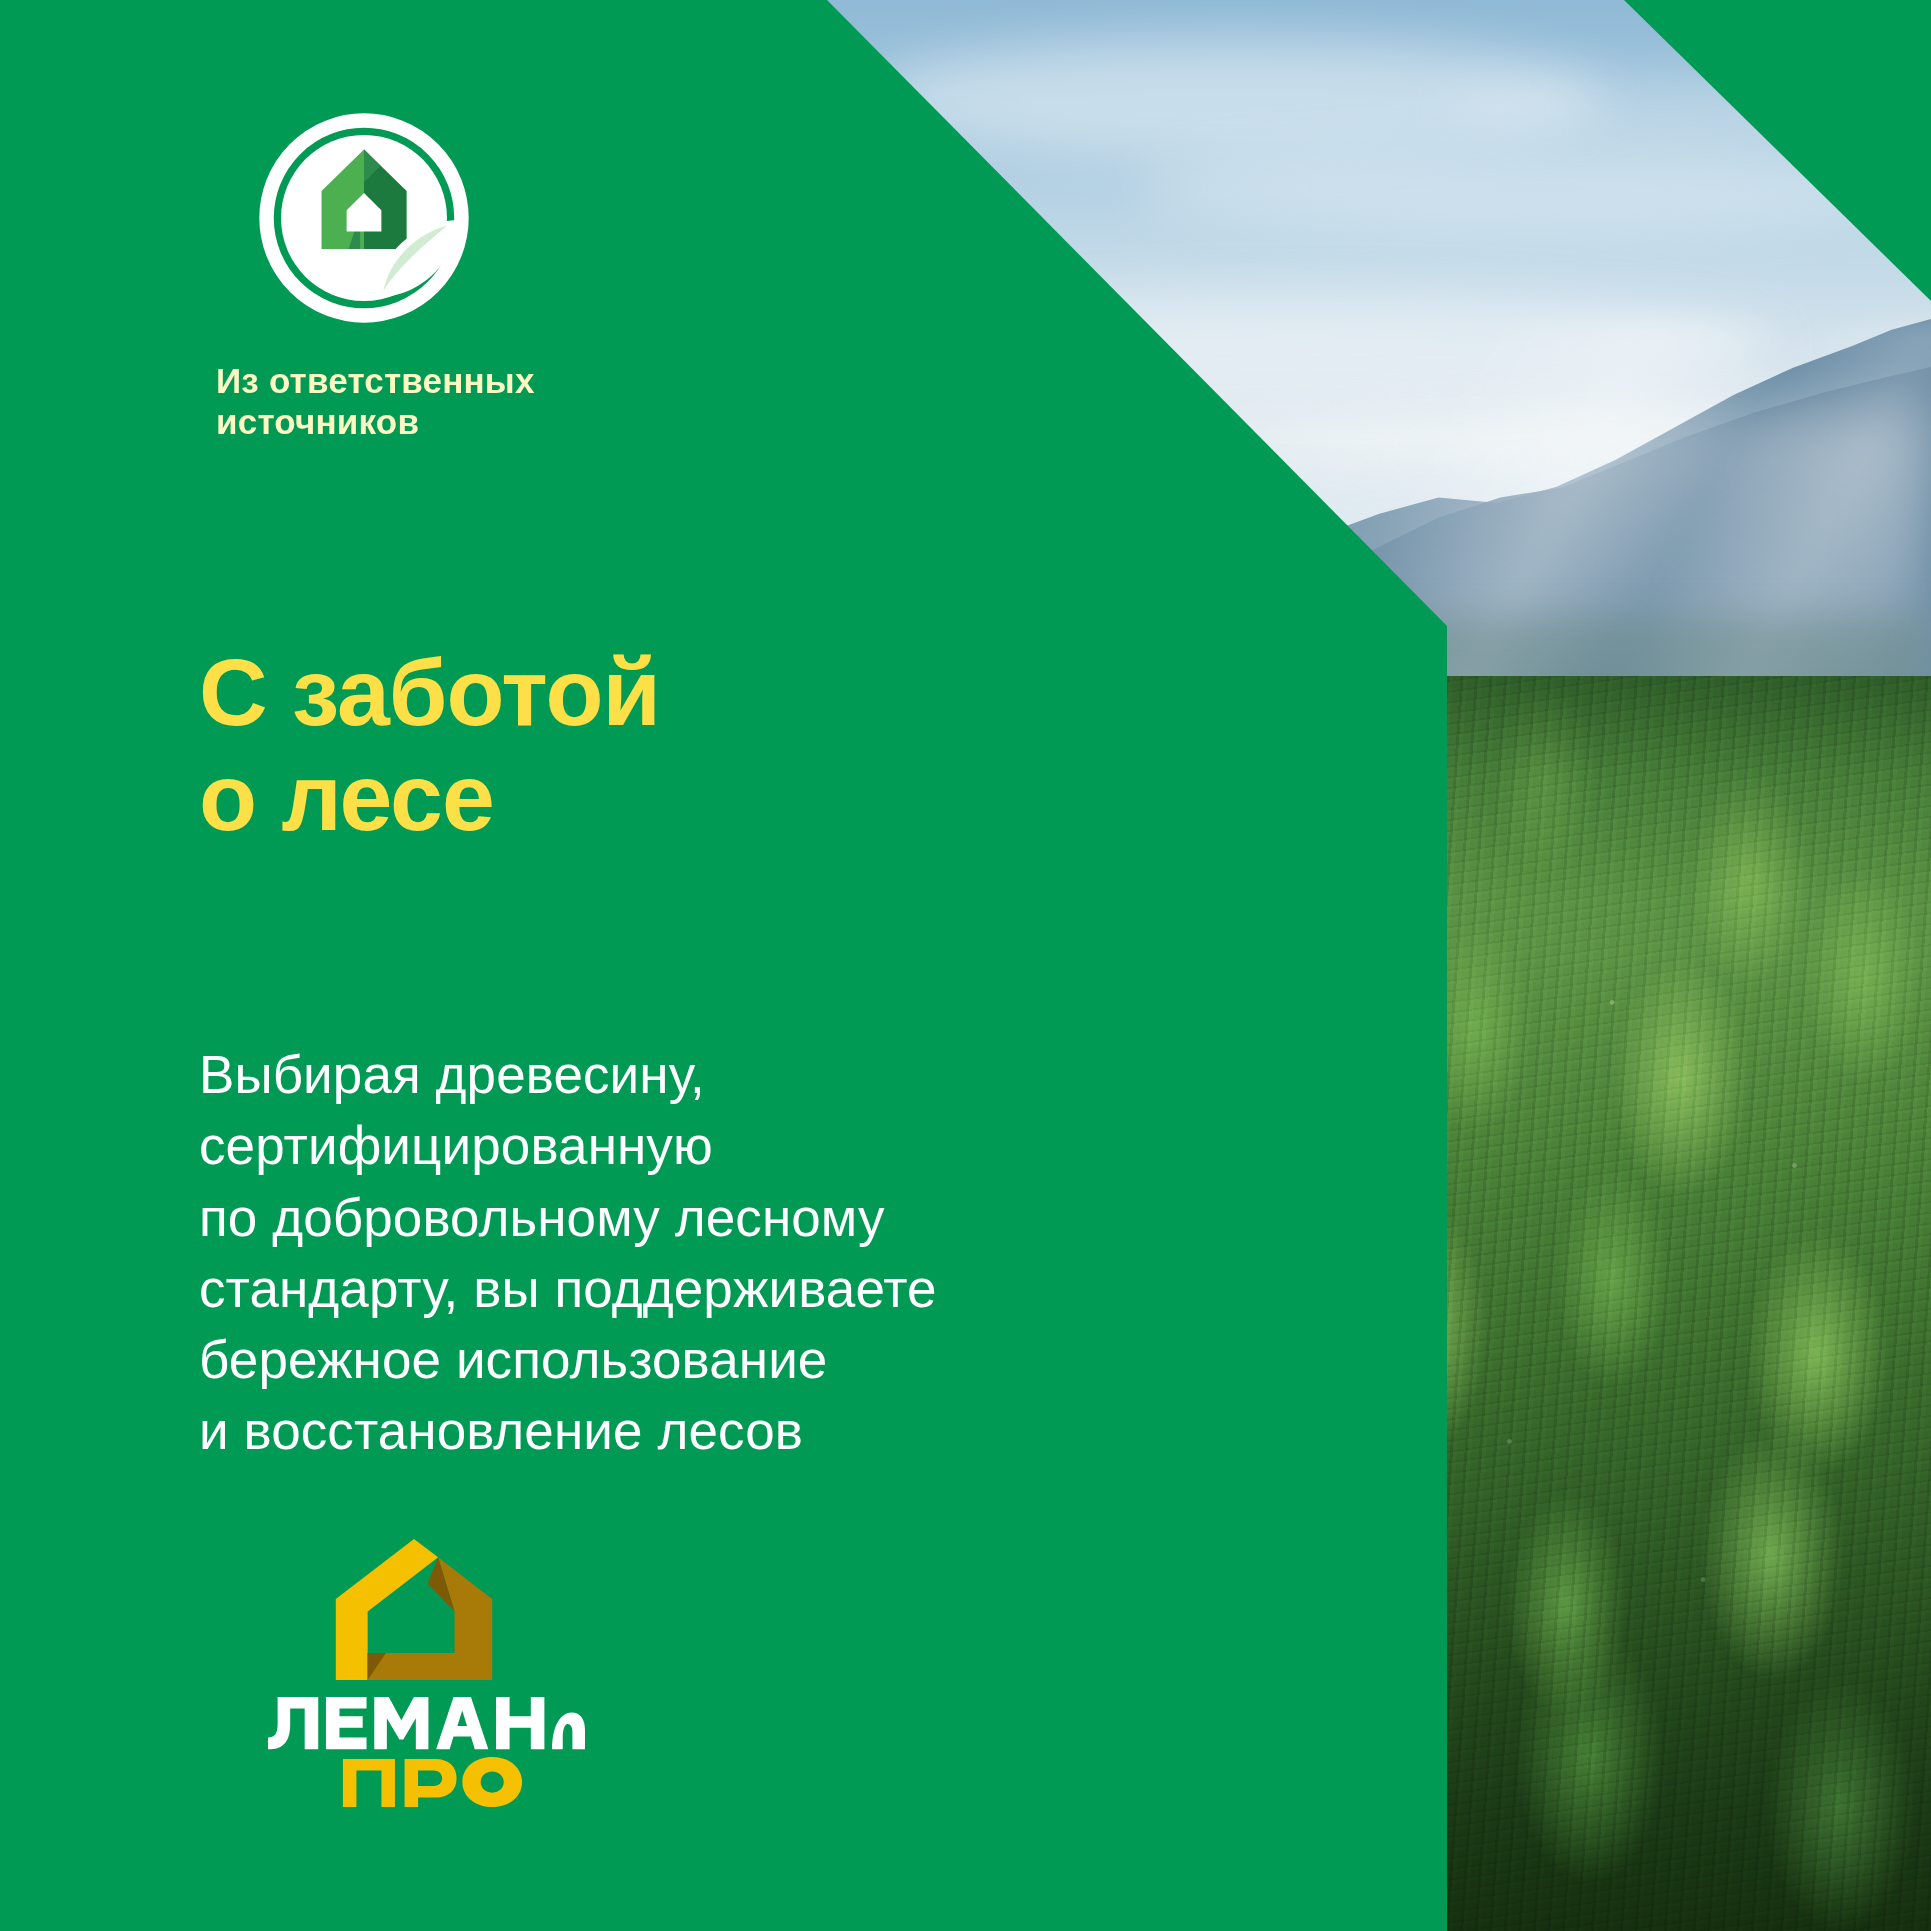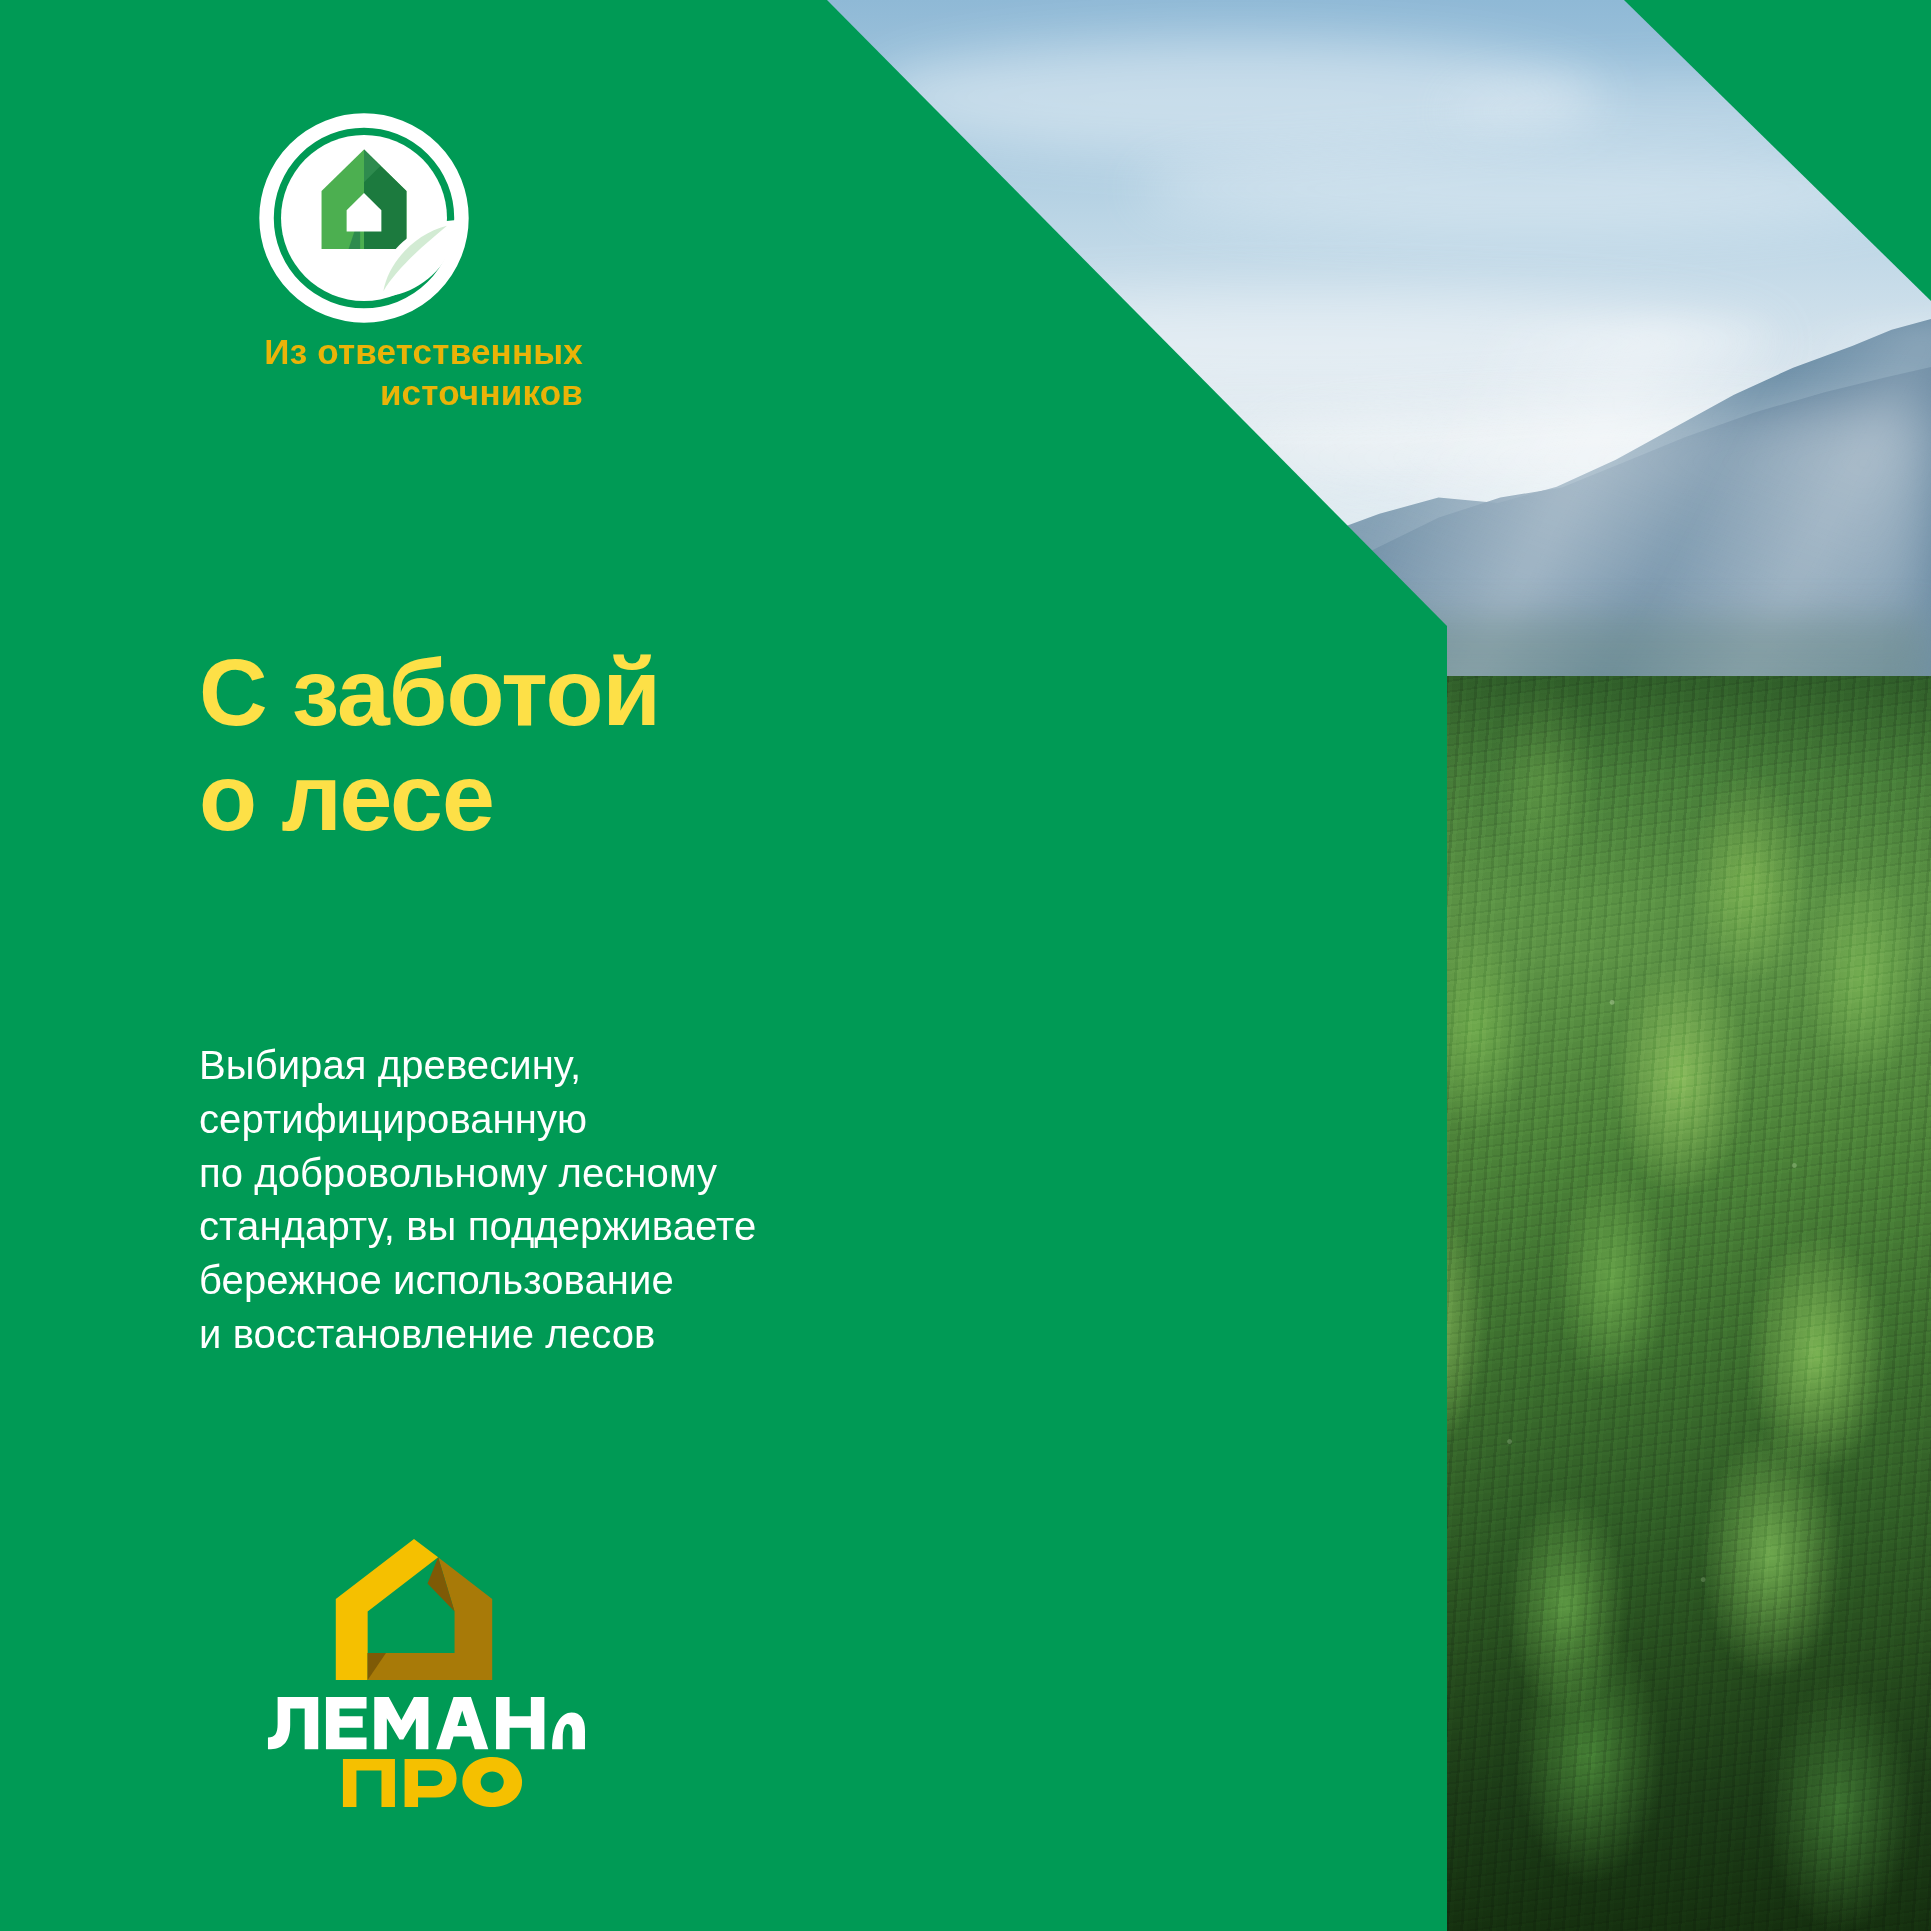--- a/index.html
+++ b/index.html
@@ -168,47 +168,47 @@
     clip-path:polygon(1624px 0, 1931px 0, 1931px 301px);
   }
 
   
   .content { position:absolute; inset:0; }
 
   
   .badge { position:absolute; left:241px; top:108px; width:434px; }
   .badge-mark { width:220px; height:220px; margin-left:12.6px; display:block; }
   .badge-caption {
-    margin-top:4px;
-    color:#eab308;
+    margin-top:33px;
+    color:#fef9c3;
     font-size:35px;
     font-weight:700;
     line-height:1.16;
     letter-spacing:0.2px;
-    text-align:right;
+    text-align:left;
     width:367px;
     margin-left:-25px;
   }
 
   
   .headline {
     position:absolute; left:199px; top:640px;
     color:#fde047;
     font-size:95px;
     font-weight:700;
     line-height:1.10;
     letter-spacing:-1px;
     white-space:pre-line;
   }
 
   
   .body-copy {
     position:absolute; left:199px; top:1039px;
     color:#fff;
-    font-size:40px;
+    font-size:53px;
     font-weight:400;
     line-height:1.345;
     letter-spacing:0.1px;
     white-space:pre-line;
   }
 
   
   .lemana { position:absolute; left:266px; top:1539px; width:328px; }
   .lemana-house { display:block; width:168px; height:141px; margin:0 auto 0 64px; }
   .lemana-word { display:block; width:319px; margin-top:15.4px; }

